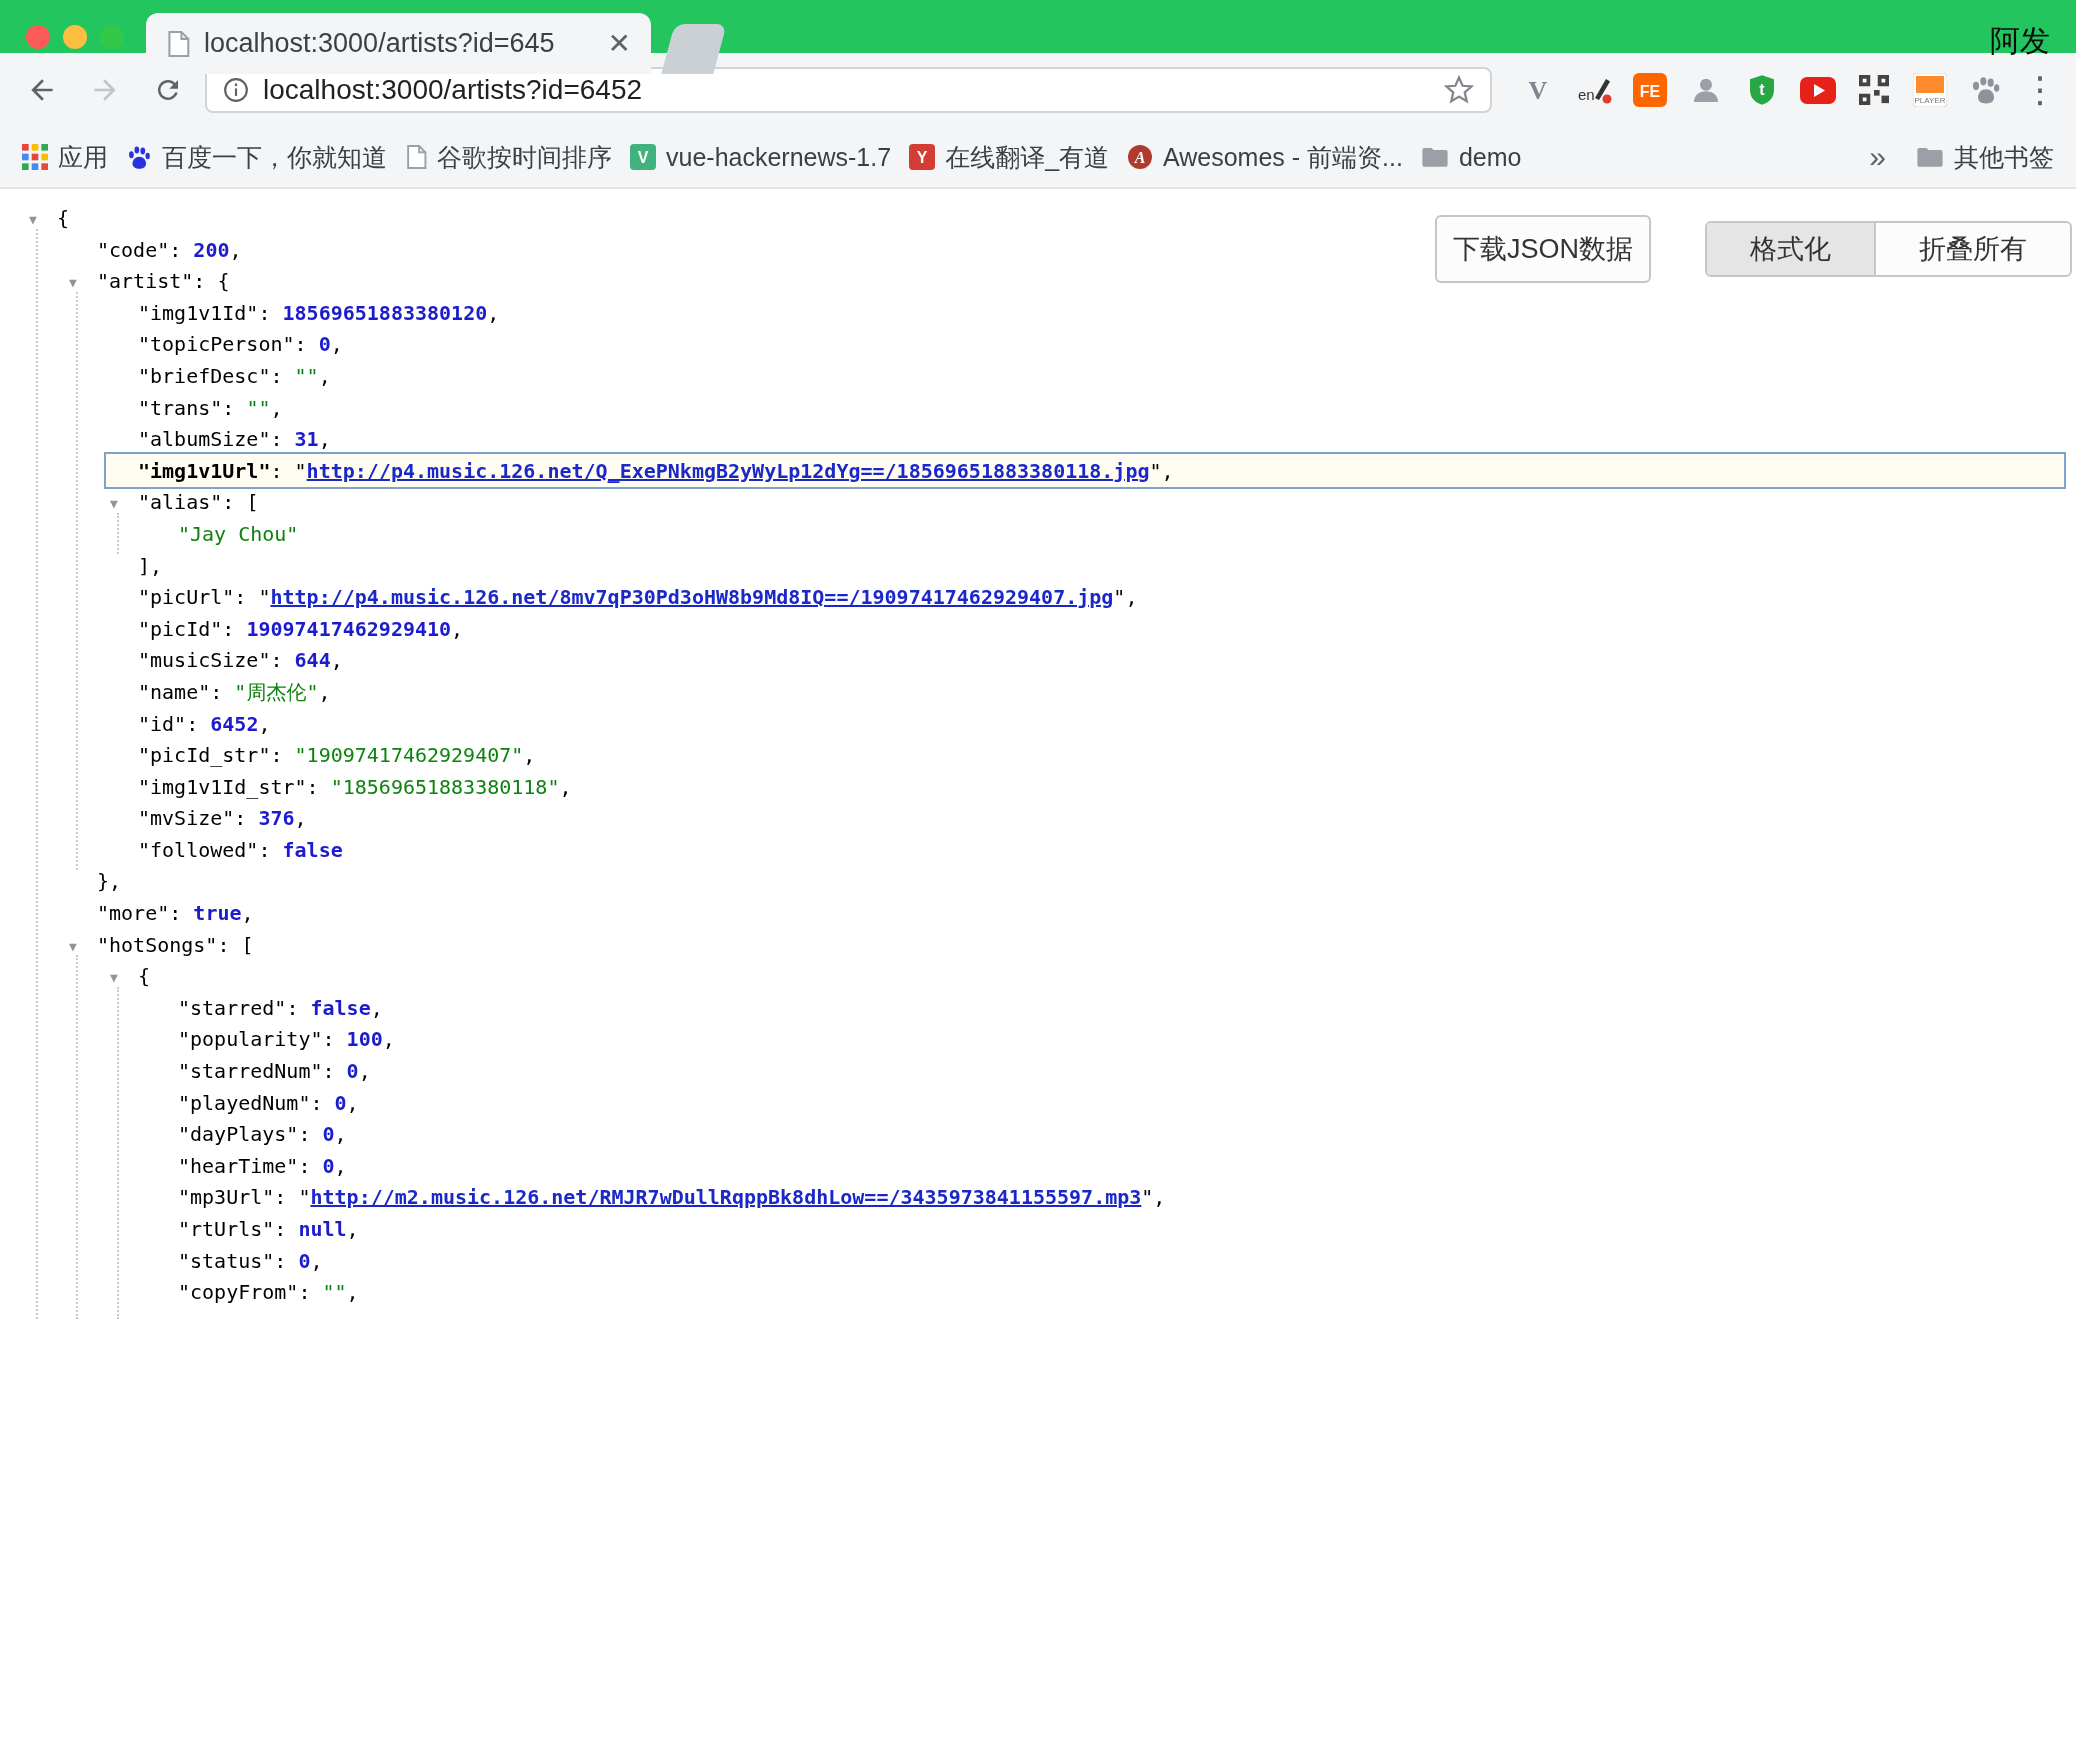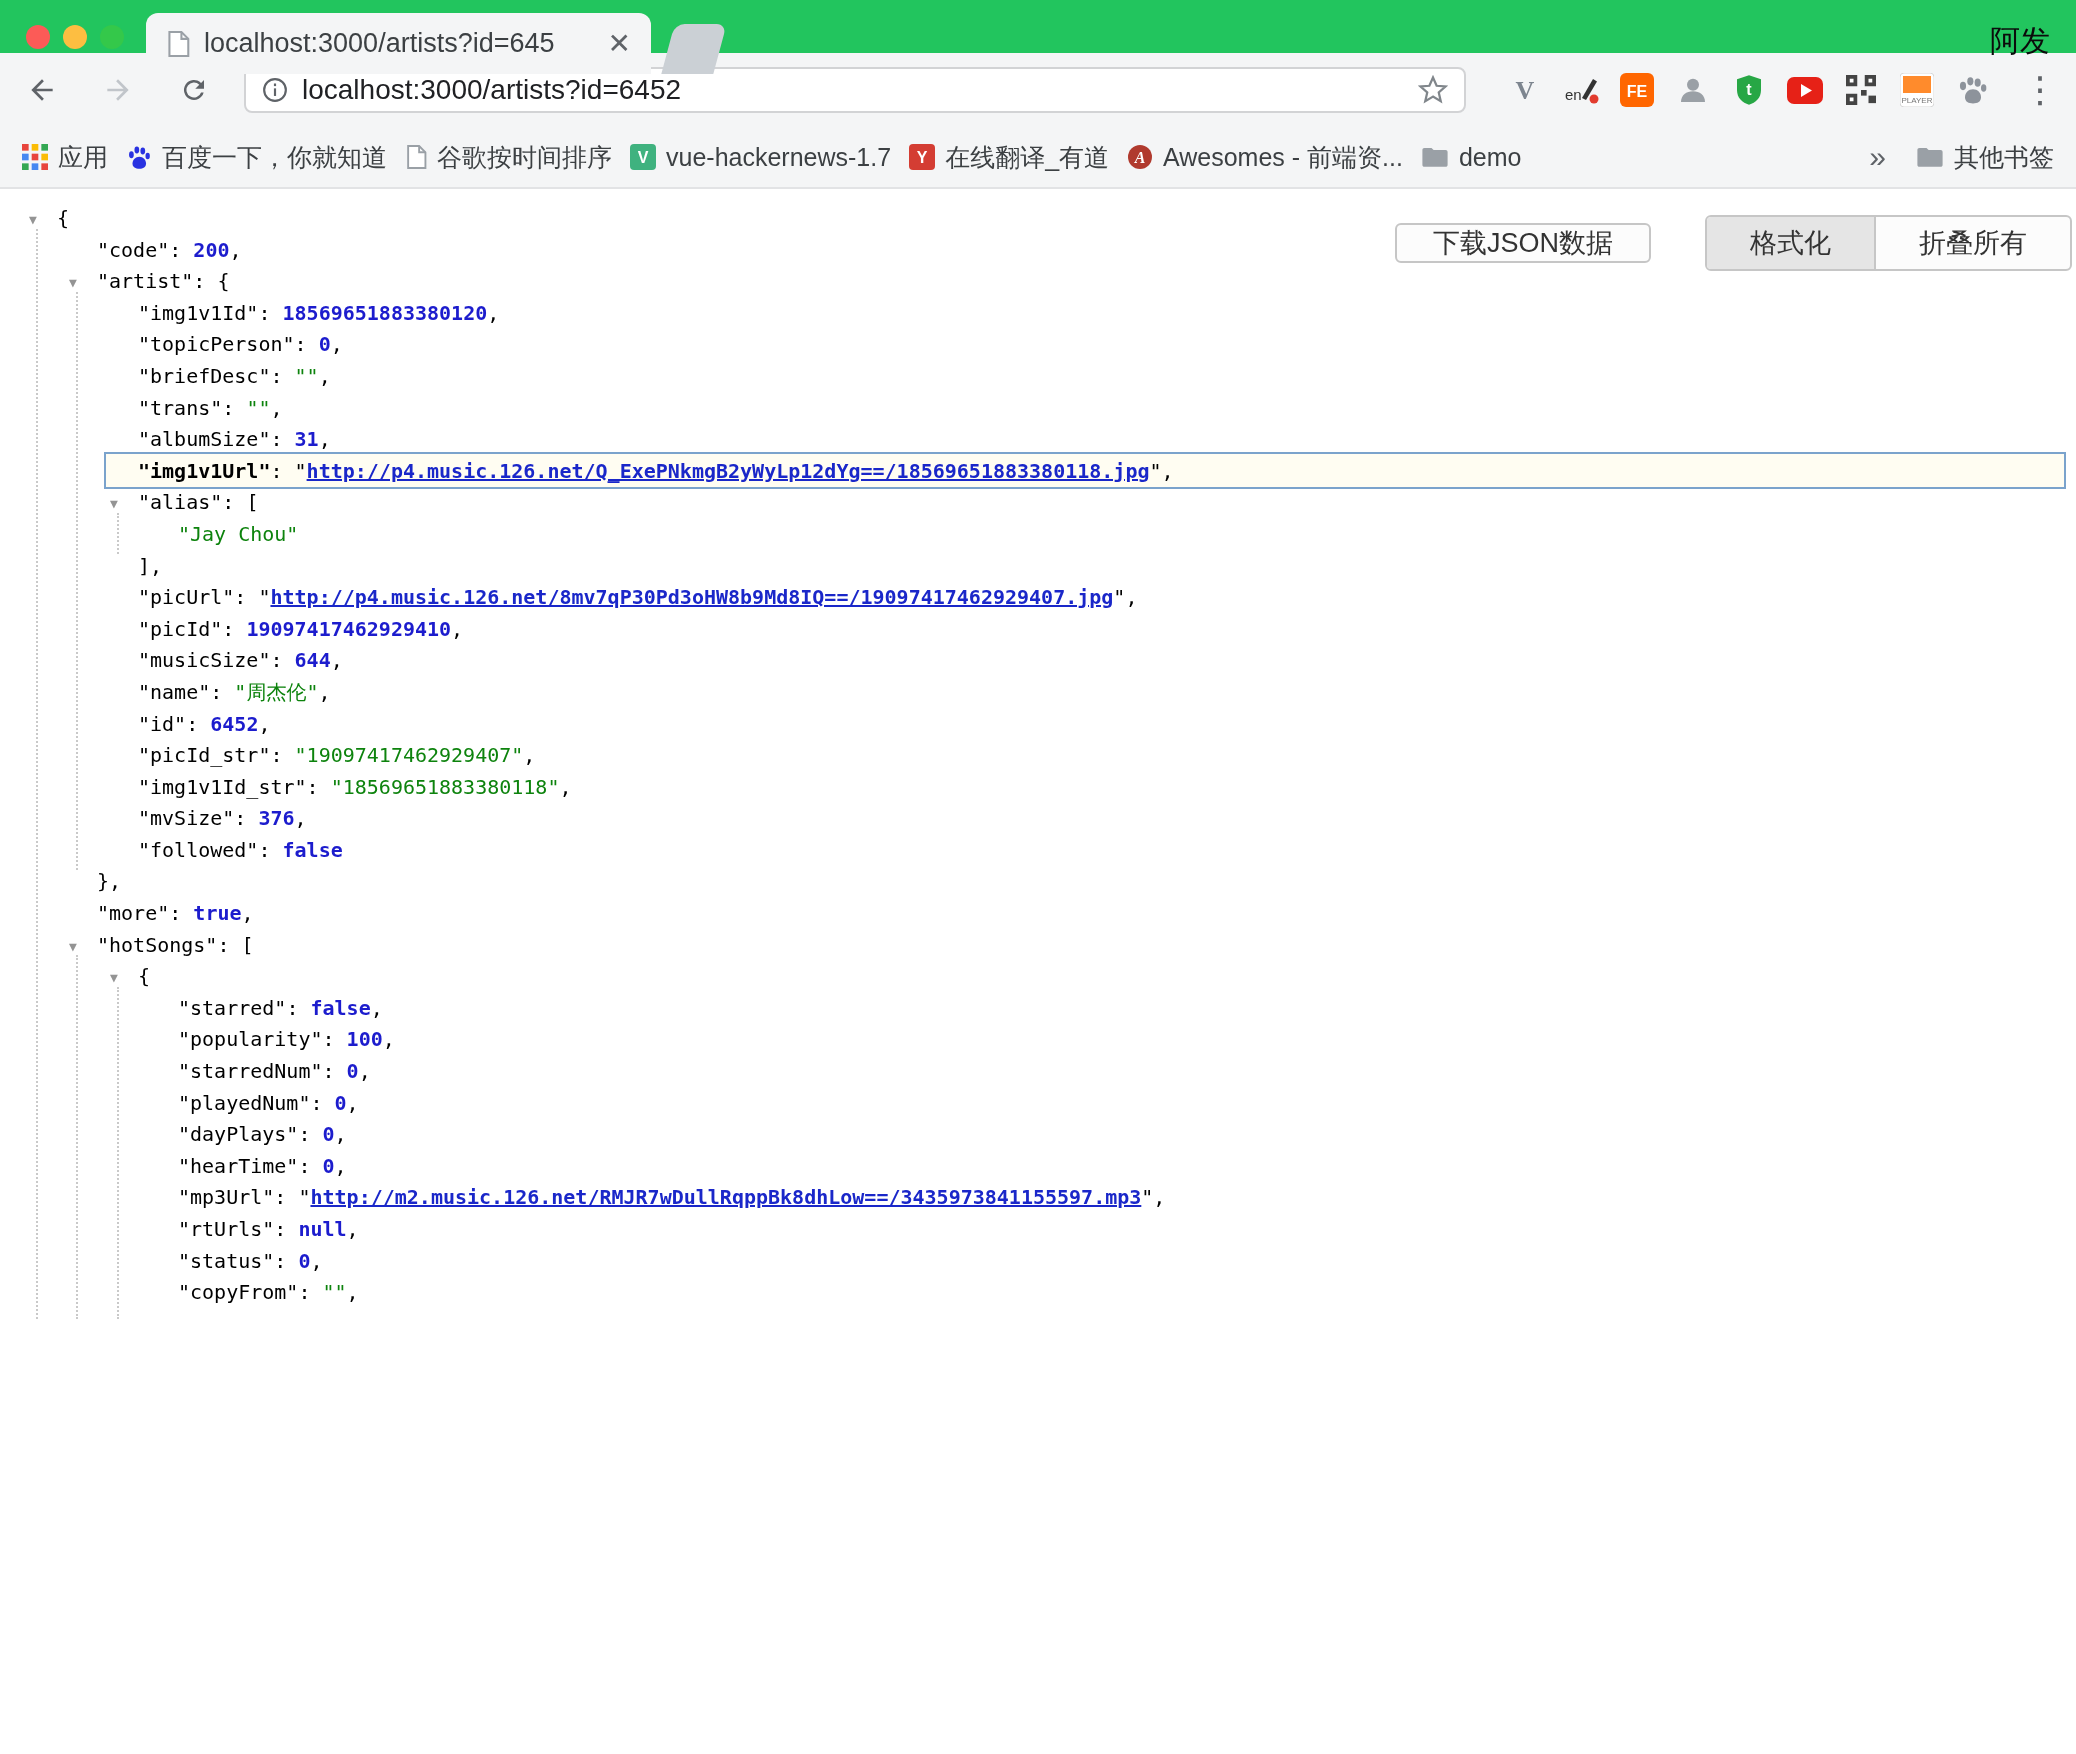--- a/index.html
+++ b/index.html
@@ -13,42 +13,42 @@
   .tl.red { background:#fc5b57; } .tl.yellow { background:#fdbe41; } .tl.green { background:#34c84a; }
   .tab { position:absolute; left:146px; top:13px; width:505px; height:61px; background:#f4f5f6;
          border-radius:12px 12px 0 0; display:flex; align-items:center; padding:0 20px; gap:14px; }
   .tab-title { flex:1; font-size:27px; color:#3c4043; white-space:nowrap; overflow:hidden; }
   .tab-close { font-size:28px; color:#5f6368; cursor:default; }
   .newtab-stub { position:absolute; left:668px; top:24px; width:52px; height:50px; background:#cbd0d5;
                  border-radius:10px 10px 0 0; transform:skewX(-15deg); }
   .user-label { position:absolute; right:26px; top:21px; font-size:30px; color:#0b0b0b; }
 
   
-  .toolbar { height:74px; background:#f4f5f6; display:flex; align-items:center; padding:0 16px; gap:24px;justify-content:center; }
+  .toolbar { height:74px; background:#f4f5f6; display:flex; align-items:center; padding:0 16px; gap:11px;justify-content:center; }
   .nav-btn { width:52px; height:52px; display:flex; align-items:center; justify-content:center; flex:none; }
   .omnibox { flex:1; height:46px; background:#fff; border:2px solid #d2d3d5; border-radius:8px;
              display:flex; align-items:center; padding:0 16px; gap:14px; min-width:0; }
   .url-text { font-size:28px; color:#202124; white-space:nowrap; overflow:hidden; flex:1; }
   .star-wrap { margin-left:auto; flex:none; display:flex; }
   .ext-row { display:flex; align-items:center; gap:10px; padding-left:12px; flex:none; }
   .ext { width:46px; height:52px; display:flex; align-items:center; justify-content:center; }
   .menu-dots { font-size:36px; color:#5f6368; width:40px; text-align:center; }
 
   
   .bookmarks { height:62px; background:#f4f5f6; border-bottom:2px solid #e2e3e5;
                display:flex; align-items:center; padding:0 22px; gap:30px; }
   .bm { display:flex; align-items:center; gap:10px; font-size:25px; color:#3c4043; white-space:nowrap; }
   .bm-icon { display:flex; align-items:center; }
   .bm-spacer { flex:1; }
   .overflow-chevron { font-size:30px; color:#5f6368; }
 
   
   .content { position:relative; background:#fff; height:1544px; }
   .actions { position:absolute; top:12px; right:4px; display:flex; align-items:center; z-index:5; }
-  .btn-download { height:40px; padding:0 36px; border:2px solid #c6c6c6; border-radius:6px;
+  .btn-download { height:68px; padding:0 16px; border:2px solid #c6c6c6; border-radius:6px;
                   background:#fcfcfc; font-size:27px; color:#333; display:flex; align-items:center;
                   margin-right:54px; }
   .seg { display:flex; border:2px solid #c6c6c6; border-radius:6px; overflow:hidden; background:#fcfcfc; }
   .seg-btn { height:52px; padding:0 43px; display:flex; align-items:center; font-size:27px; color:#333; }
   .seg-btn.active { background:#e5e5e5; border-right:2px solid #c6c6c6; }
 
   
   .json { position:relative; margin-top:14px; font-family:"DejaVu Sans Mono", monospace;
           font-size:20px; line-height:31.6px; color:#0b0b0b; }
   .json-line { position:relative; white-space:nowrap; height:31.6px; }

